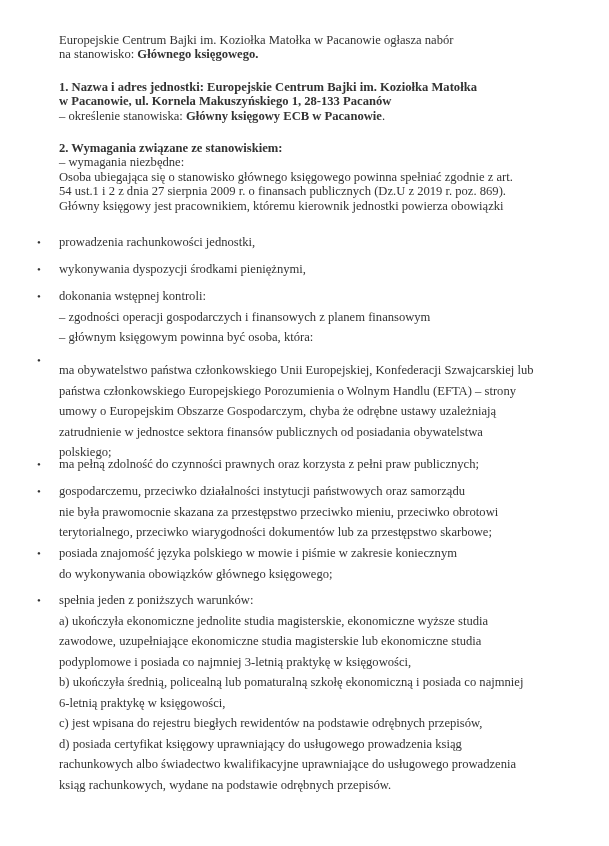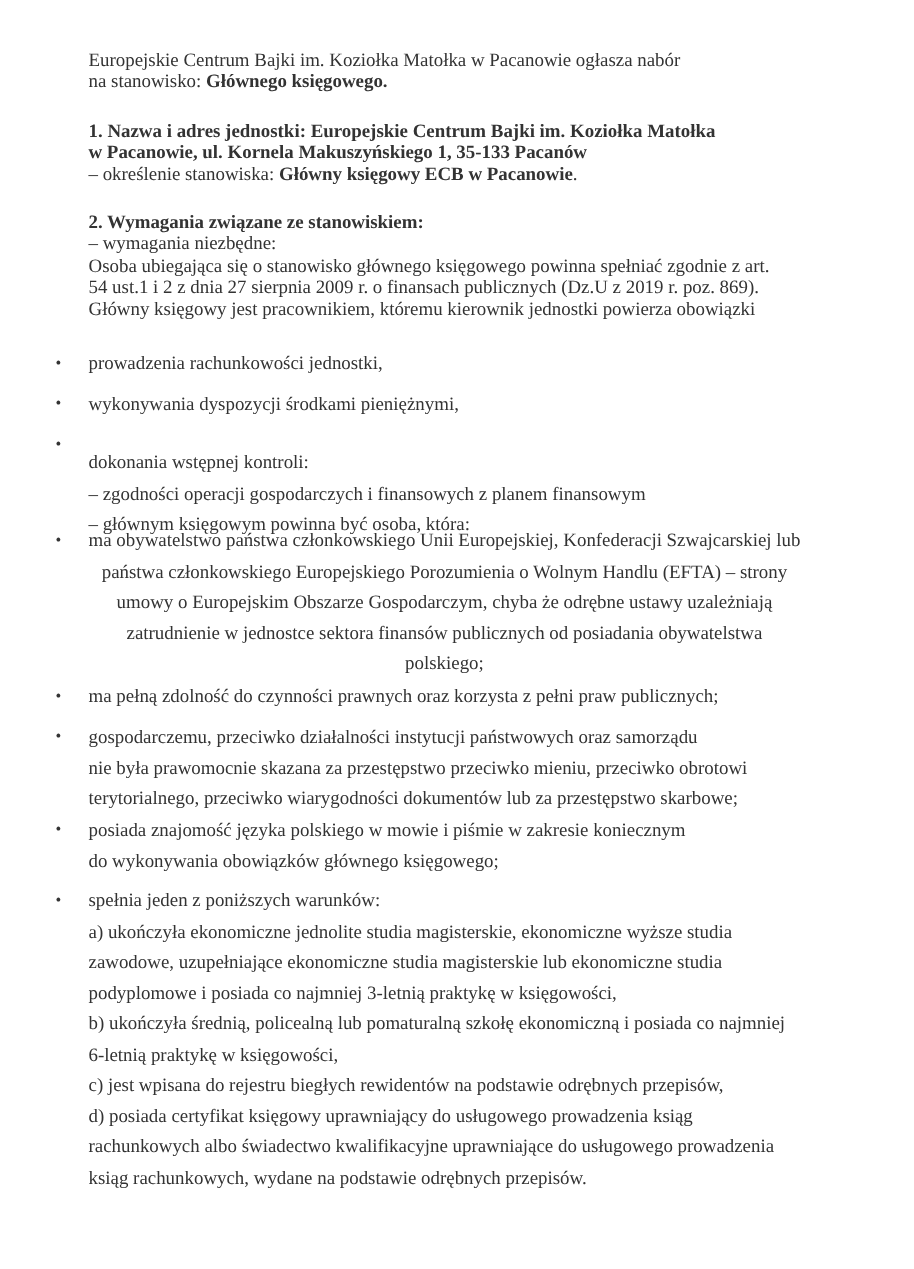--- a/index.html
+++ b/index.html
@@ -17,21 +17,21 @@
 
 <div class="page">
 
   <div class="blk" style="top:33px;">
     <span class="line">Europejskie Centrum Bajki im. Koziołka Matołka w Pacanowie ogłasza nabór</span>
     <span class="line"><span>na stanowisko: </span><span class="b">Głównego księgowego.</span></span>
   </div>
 
   <div class="blk" style="top:80px;">
     <span class="line b">1. Nazwa i adres jednostki: Europejskie Centrum Bajki im. Koziołka Matołka</span>
-    <span class="line b">w Pacanowie, ul. Kornela Makuszyńskiego 1, 35-133 Pacanów</span>
+    <span class="line b">w Pacanowie, ul. Kornela Makuszyńskiego 1, 28-133 Pacanów</span>
     <span class="line"><span>–  określenie stanowiska: </span><span class="b">Główny księgowy ECB w Pacanowie</span><span>.</span></span>
   </div>
 
   <div class="blk" style="top:141px;">
     <span class="line b">2. Wymagania związane ze stanowiskiem:</span>
     <span class="line">– wymagania niezbędne:</span>
     <span class="line">Osoba ubiegająca się o stanowisko głównego księgowego powinna spełniać zgodnie z art.</span>
     <span class="line">54 ust.1 i 2 z dnia 27 sierpnia 2009 r. o finansach publicznych (Dz.U z 2019 r. poz. 869).</span>
     <span class="line">Główny księgowy jest pracownikiem, któremu kierownik jednostki powierza obowiązki</span>
   </div>
@@ -39,27 +39,27 @@
   <div id="bullets">
       <span class="bullet-dot" style="top: 236px;">•</span>
       <div class="li" style="top: 232px;">
         <span class="line">prowadzenia rachunkowości jednostki,</span>
       </div>
       <span class="bullet-dot" style="top: 263px;">•</span>
       <div class="li" style="top: 259px;">
         <span class="line">wykonywania dyspozycji środkami pieniężnymi,</span>
       </div>
       <span class="bullet-dot" style="top: 290px;">•</span>
-      <div class="li" style="top: 286px; margin-top: 12px;">
+      <div class="li" style="top: 286px;">
         <span class="line">dokonania wstępnej kontroli:</span>
         <span class="line">– zgodności operacji gospodarczych i finansowych z planem finansowym</span>
         <span class="line">– głównym księgowym powinna być osoba, która:</span>
       </div>
       <span class="bullet-dot" style="top: 354px;">•</span>
-      <div class="li" style="top: 350px; text-align: center;">
+      <div class="li" style="top: 360px;">
         <span class="line">ma obywatelstwo państwa członkowskiego Unii Europejskiej, Konfederacji Szwajcarskiej lub</span>
         <span class="line">państwa członkowskiego Europejskiego Porozumienia o Wolnym Handlu (EFTA) – strony</span>
         <span class="line">umowy o Europejskim Obszarze Gospodarczym, chyba że odrębne ustawy uzależniają</span>
         <span class="line">zatrudnienie w jednostce sektora finansów publicznych od posiadania obywatelstwa</span>
         <span class="line">polskiego;</span>
       </div>
       <span class="bullet-dot" style="top: 458px;">•</span>
       <div class="li" style="top: 454px;">
         <span class="line"> ma pełną zdolność do czynności prawnych oraz korzysta z pełni praw publicznych;</span>
       </div>

